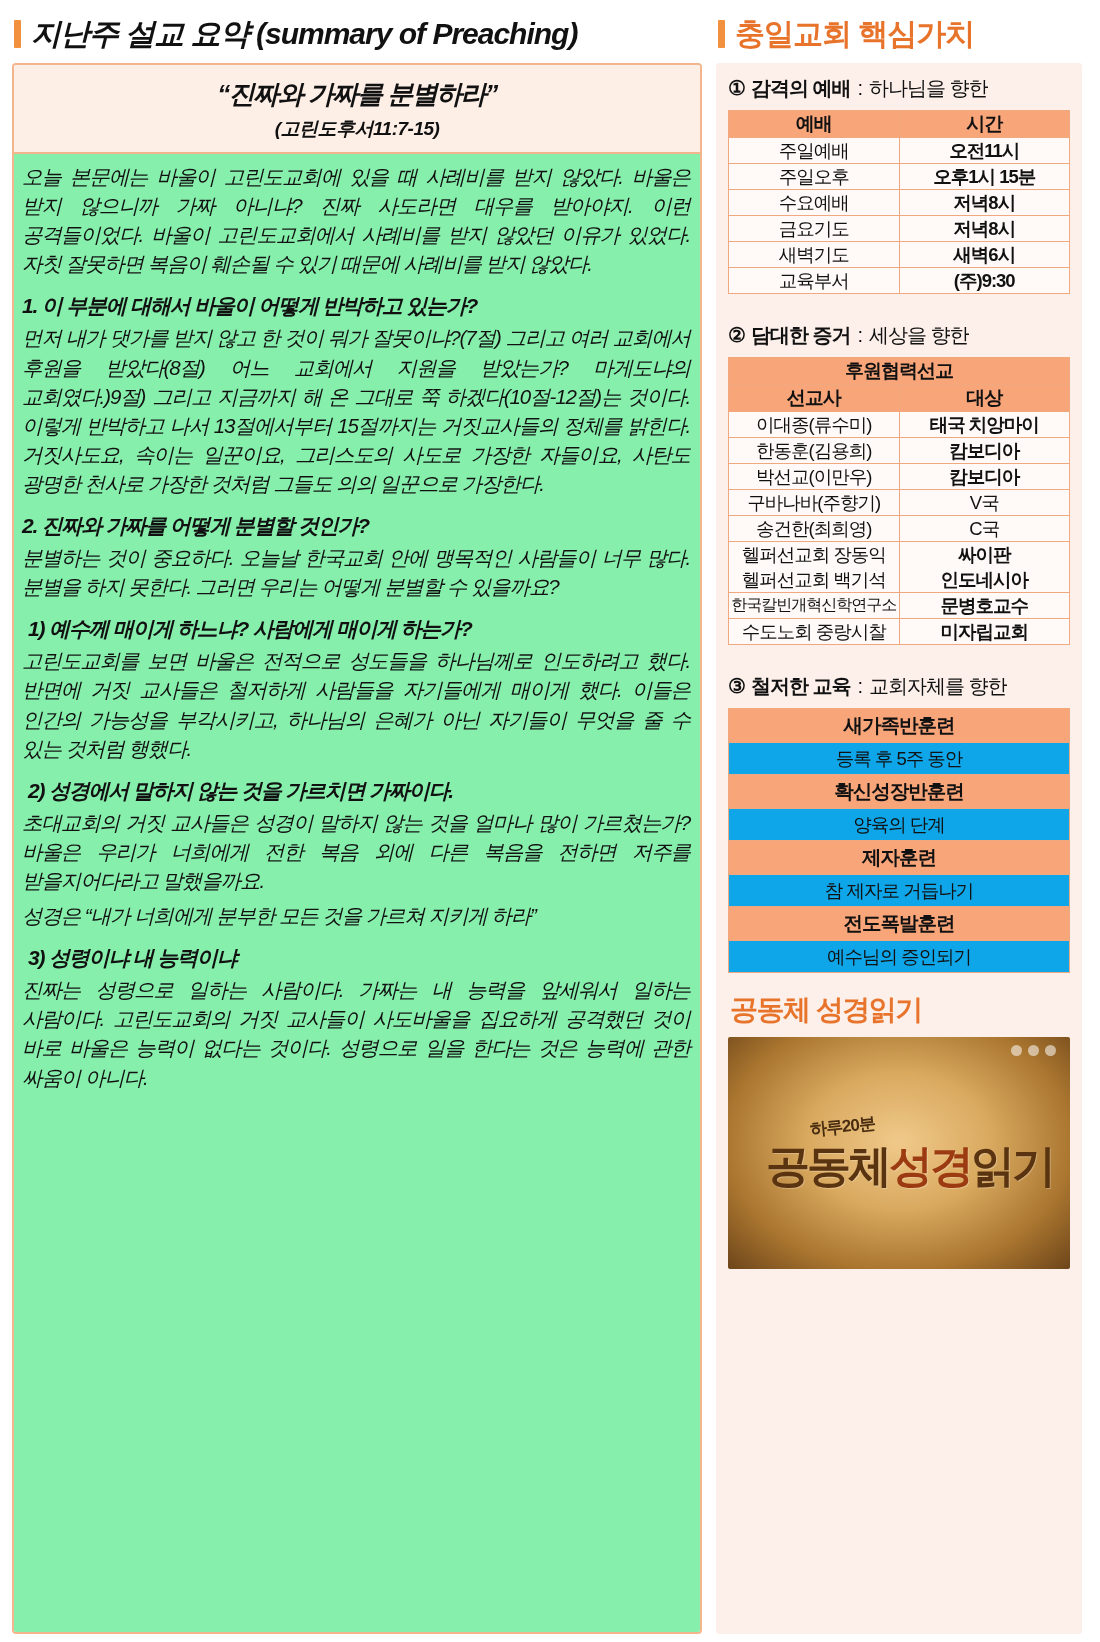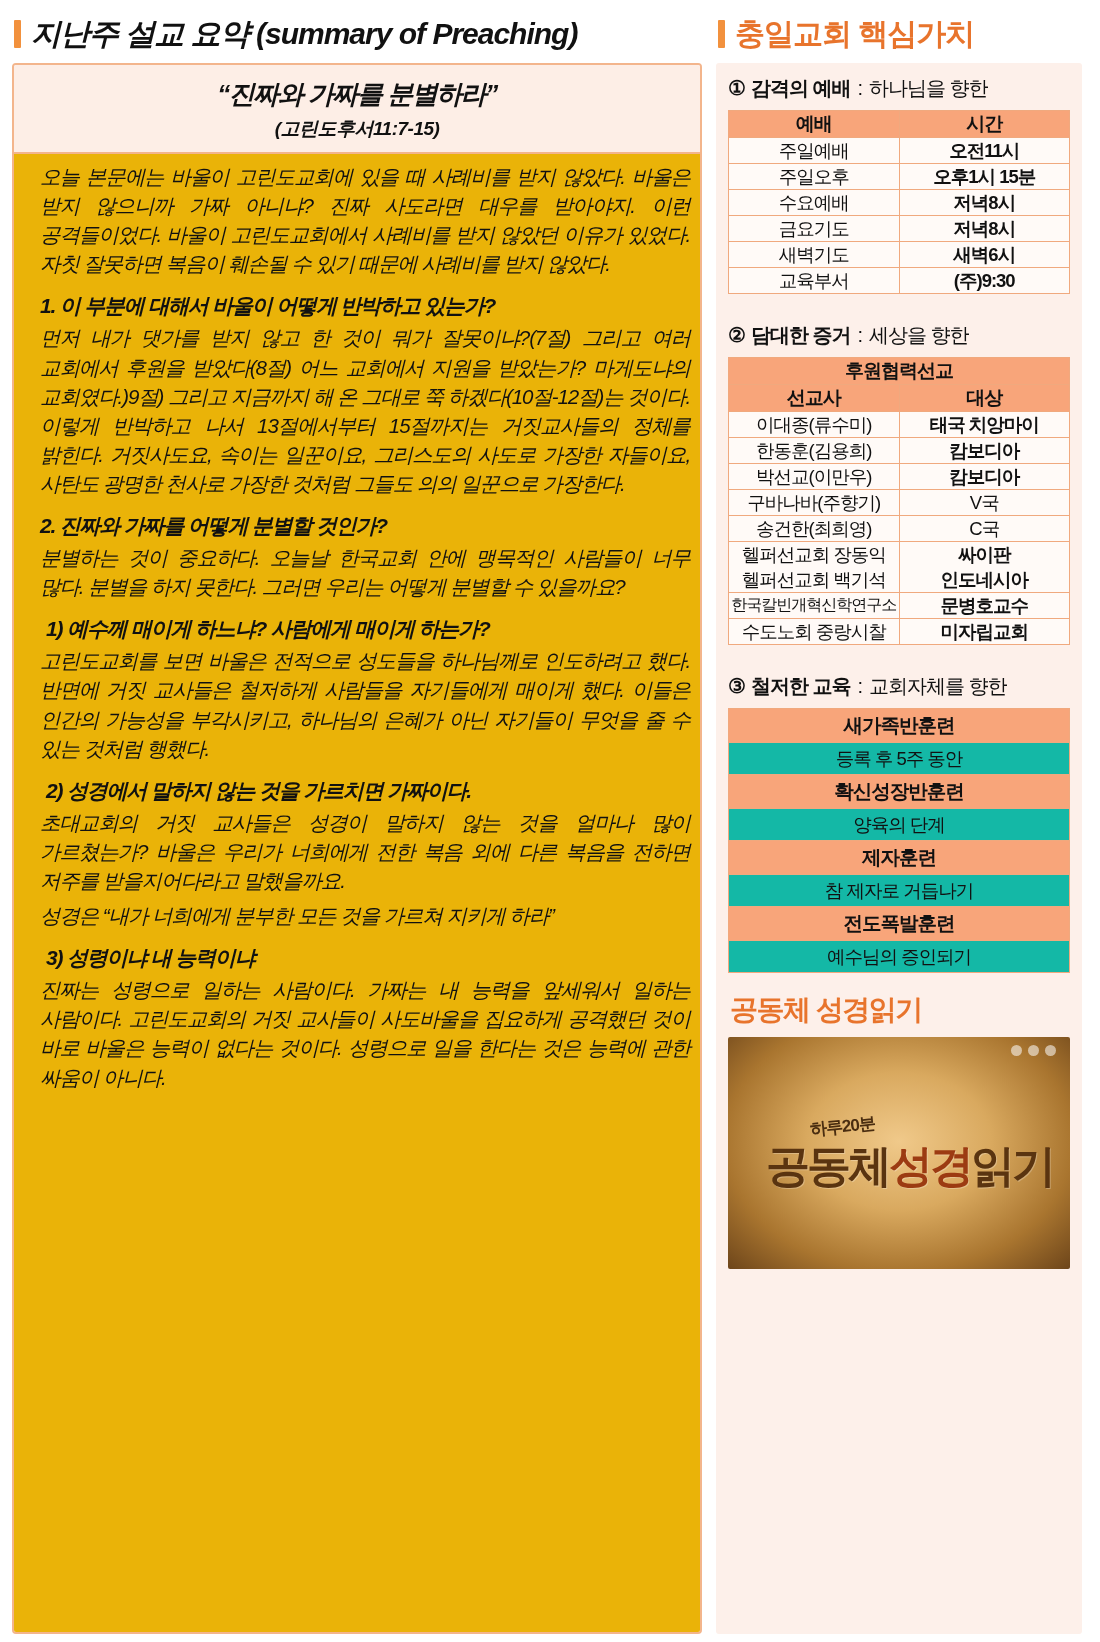--- a/index.html
+++ b/index.html
@@ -66,22 +66,22 @@
     font-weight: bold;
     letter-spacing: -1.5px;
   }
   .sermon-ref {
     font-size: 19px;
     font-weight: bold;
     margin-top: 4px;
     letter-spacing: -0.5px;
   }
   .sermon-body {
-    padding: 8px 10px 6px 26px;
-    background: #eab308;
+    padding: 8px 10px 6px 8px;
+    background: #86efac;
     flex: 1 1 auto;
   }
   .para {
     font-size: 20.5px;
     line-height: 1.42;
     text-align: justify;
     letter-spacing: -1.1px;
     margin: 0 0 14px 0;
     word-break: keep-all;
   }
@@ -158,21 +158,21 @@
     text-align: center;
     letter-spacing: -1px;
     padding: 3px 10px;
   }
   table.train td.hd {
     background: #f8a57a;
     font-size: 19.5px;
     font-weight: bold;
   }
   table.train td.bd {
-    background: #14b8a6;
+    background: #0ea5e9;
     font-size: 18.5px;
   }
 
   
   .bible-head {
     font-size: 28px;
     font-weight: bold;
     color: #e8742c;
     letter-spacing: -1.5px;
     margin: 18px 0 8px 2px;

